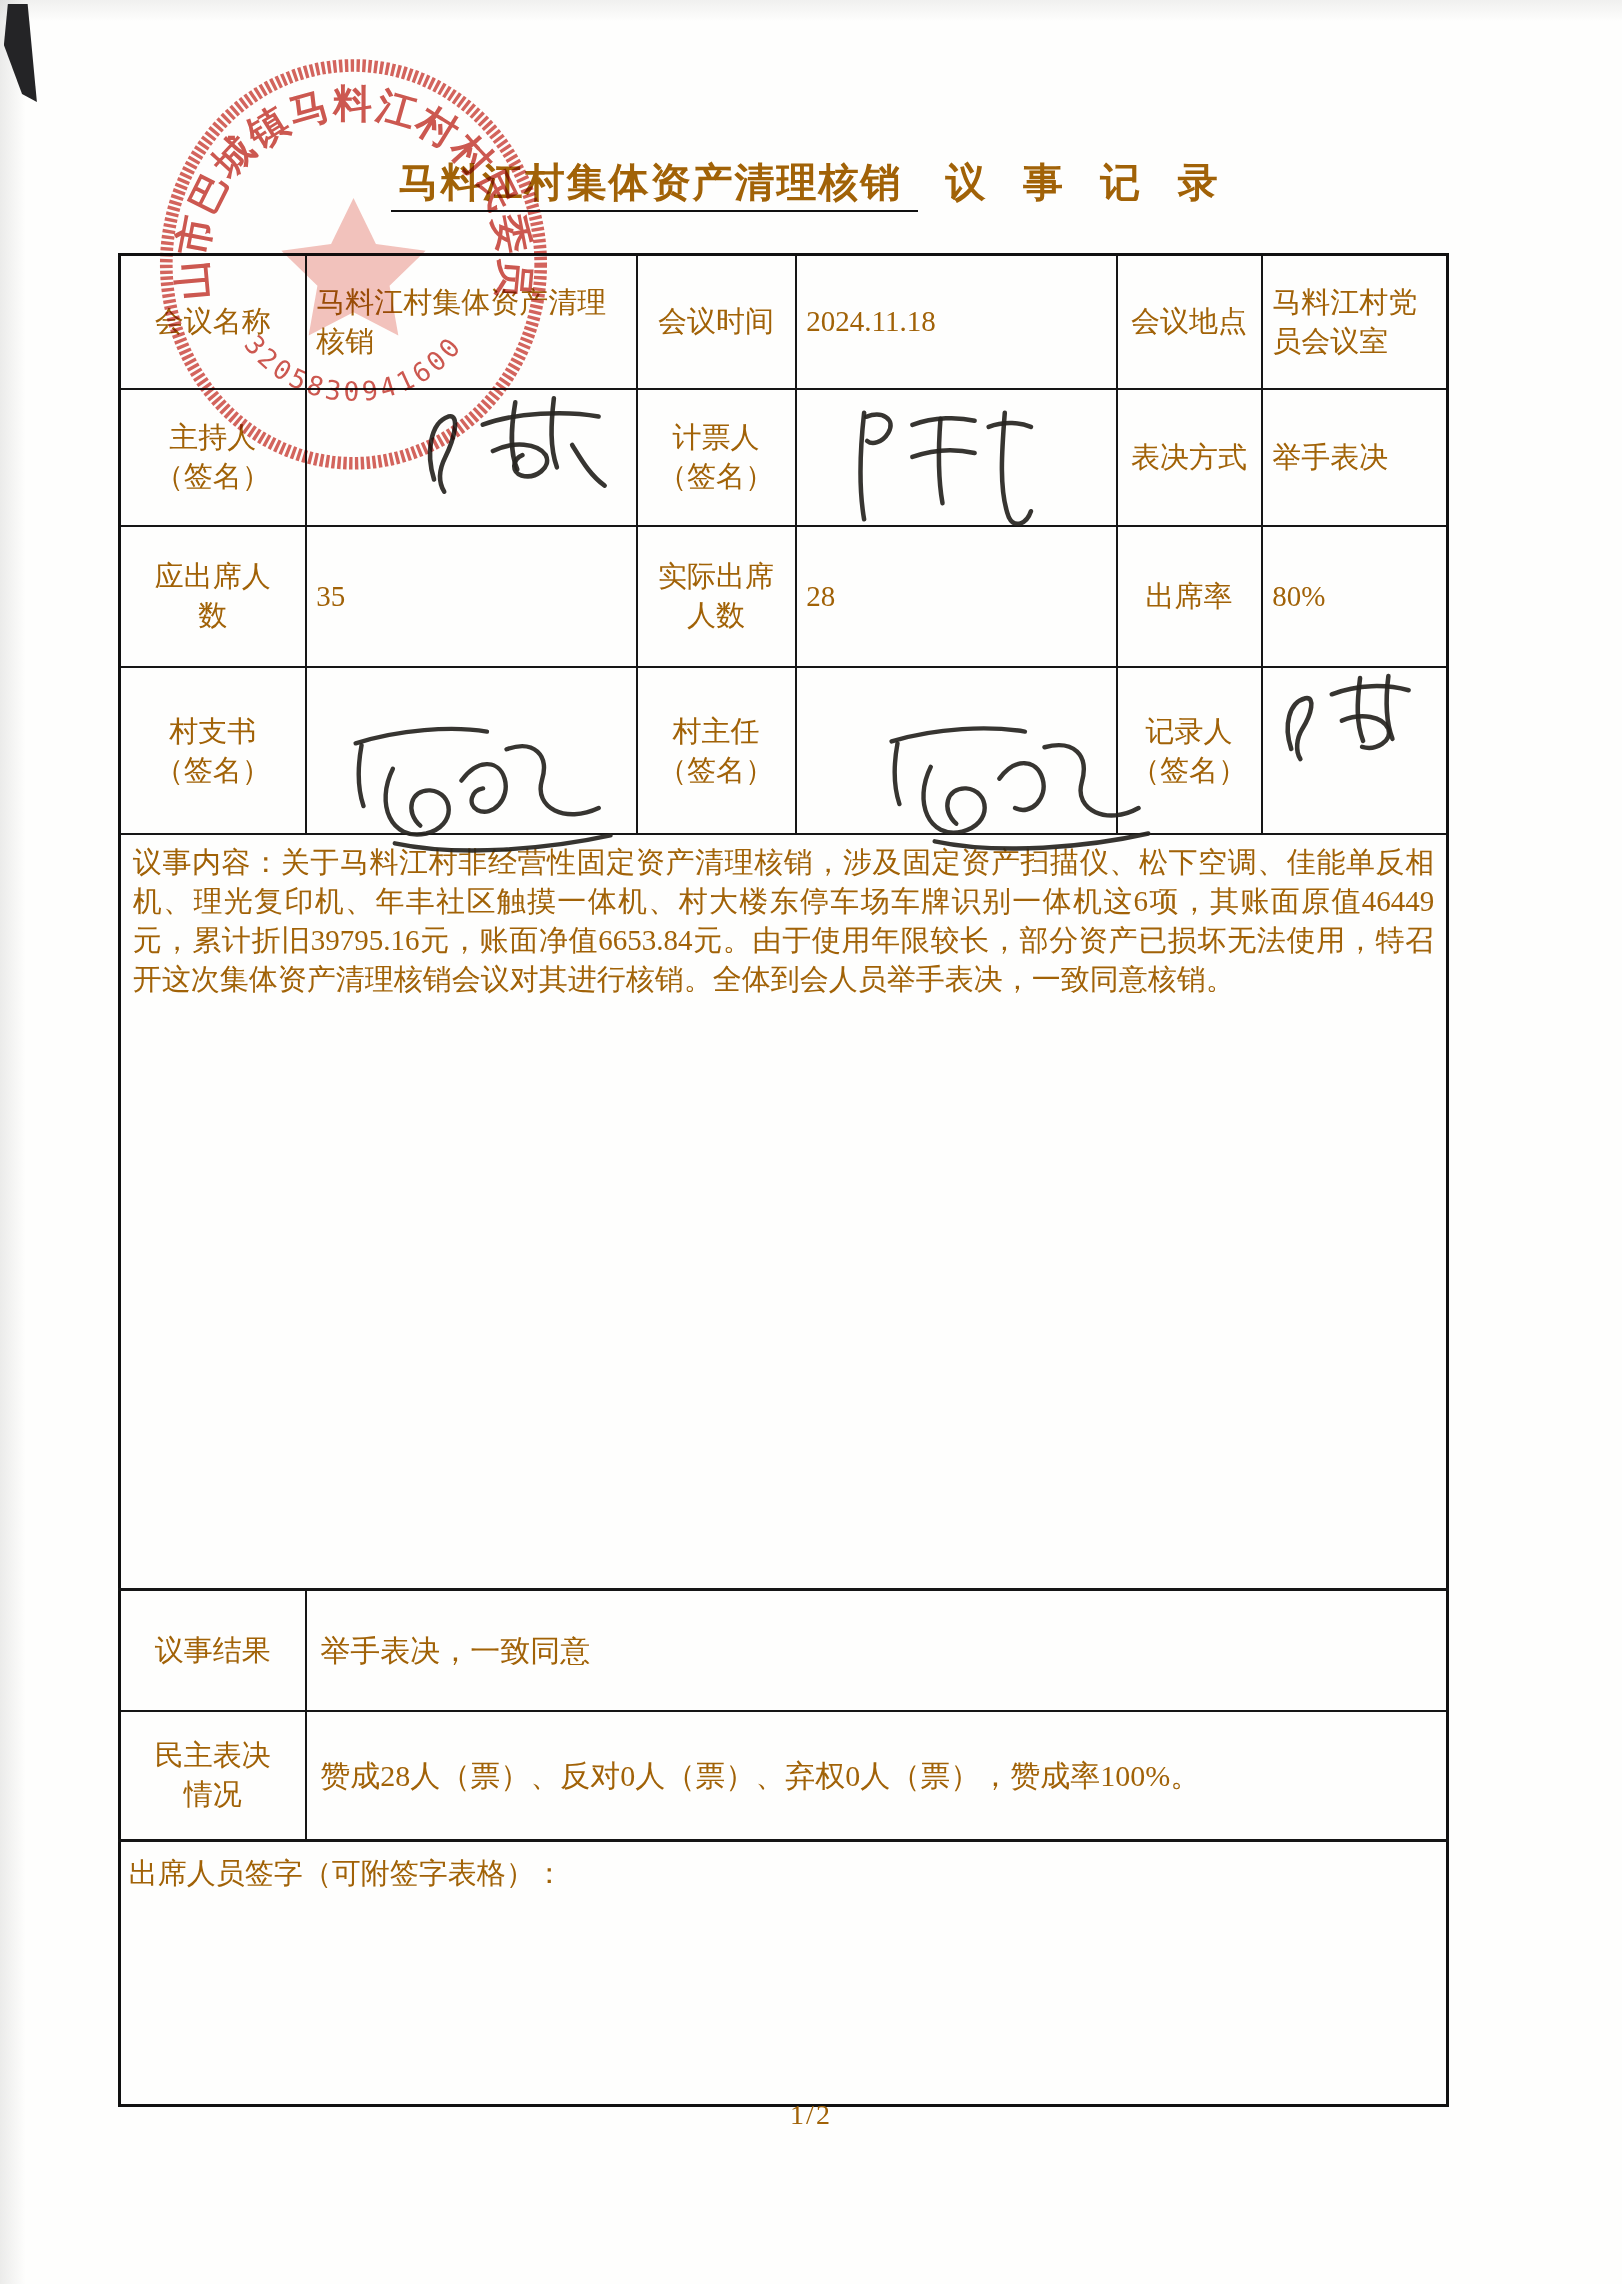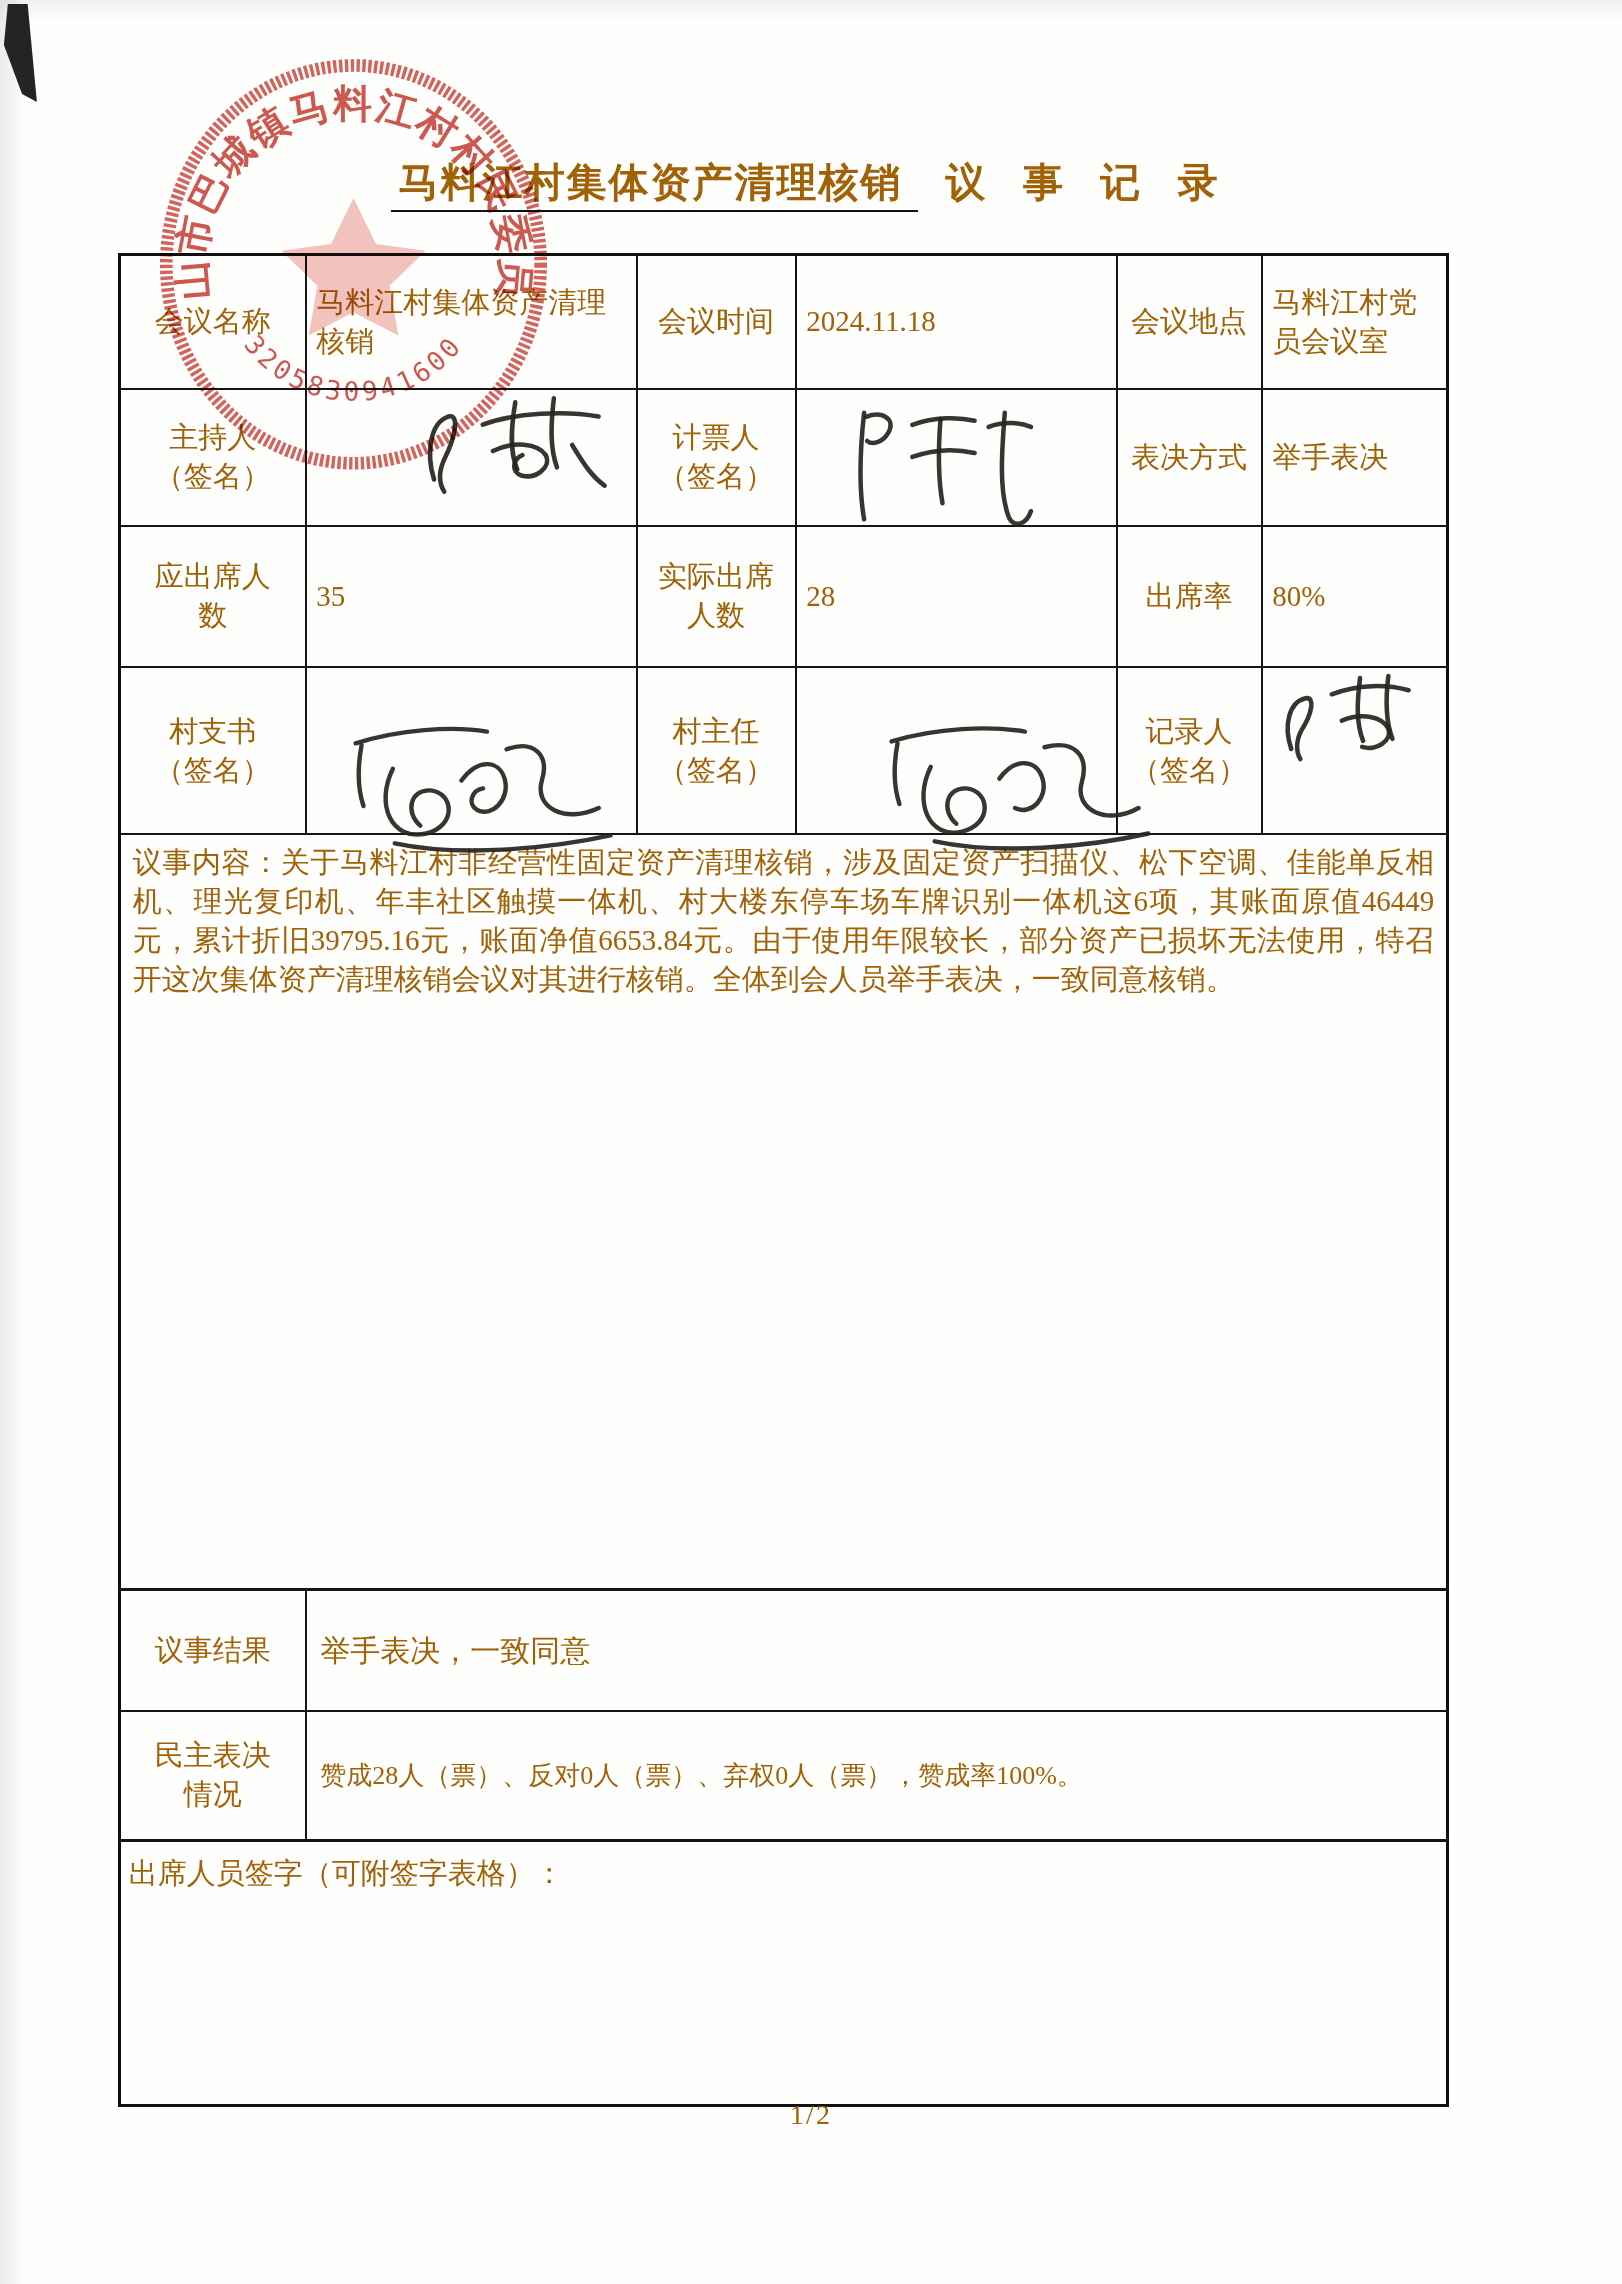--- a/index.html
+++ b/index.html
@@ -151,21 +151,21 @@
       </tr>
       <tr class="rresult">
         <td class="lbl">议事结果</td>
         <td colspan="5" class="val" style="font-size:30px;padding-left:13.7px;margin-top:24px;">举手表决，一致同意</td>
       </tr>
       <tr class="rvote">
         <td class="lbl two-line">
           <span>民主表决</span>
           <span>情况</span>
         </td>
-        <td colspan="5" class="val" style="font-size:26px;padding-left:13.7px;border-radius:23px;">赞成28人（票）、反对0人（票）、弃权0人（票），赞成率100%。</td>
+        <td colspan="5" class="val" style="font-size:30px;padding-left:13.7px;border-radius:23px;">赞成28人（票）、反对0人（票）、弃权0人（票），赞成率100%。</td>
       </tr>
       <tr class="rsign">
         <td colspan="6" class="sign-row-cell">出席人员签字（可附签字表格）：</td>
       </tr>
     </tbody>
       </table>
   </div>
 
   <svg class="sig" style="left:417px;top:380px;" width="225" height="132" viewBox="0 0 220 130">
     <path d="M16,98 C8,72 12,42 30,36 C42,33 36,58 27,76 C21,88 20,100 26,110"></path>

